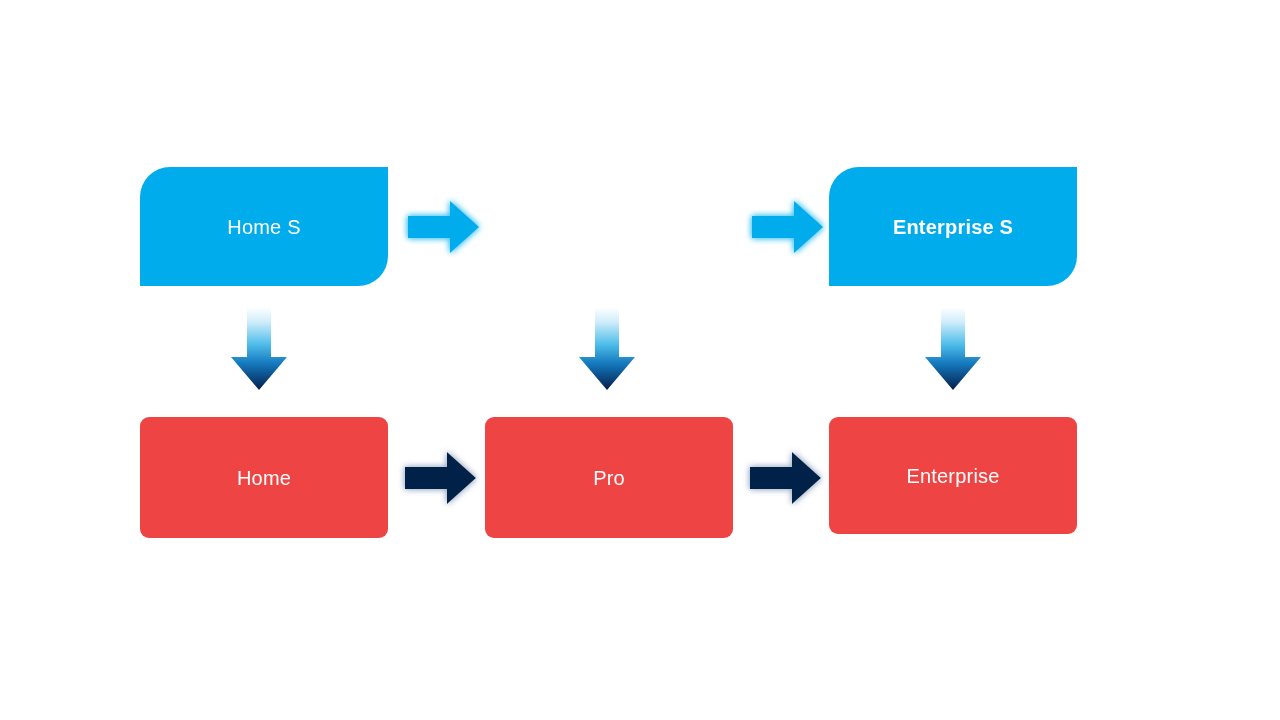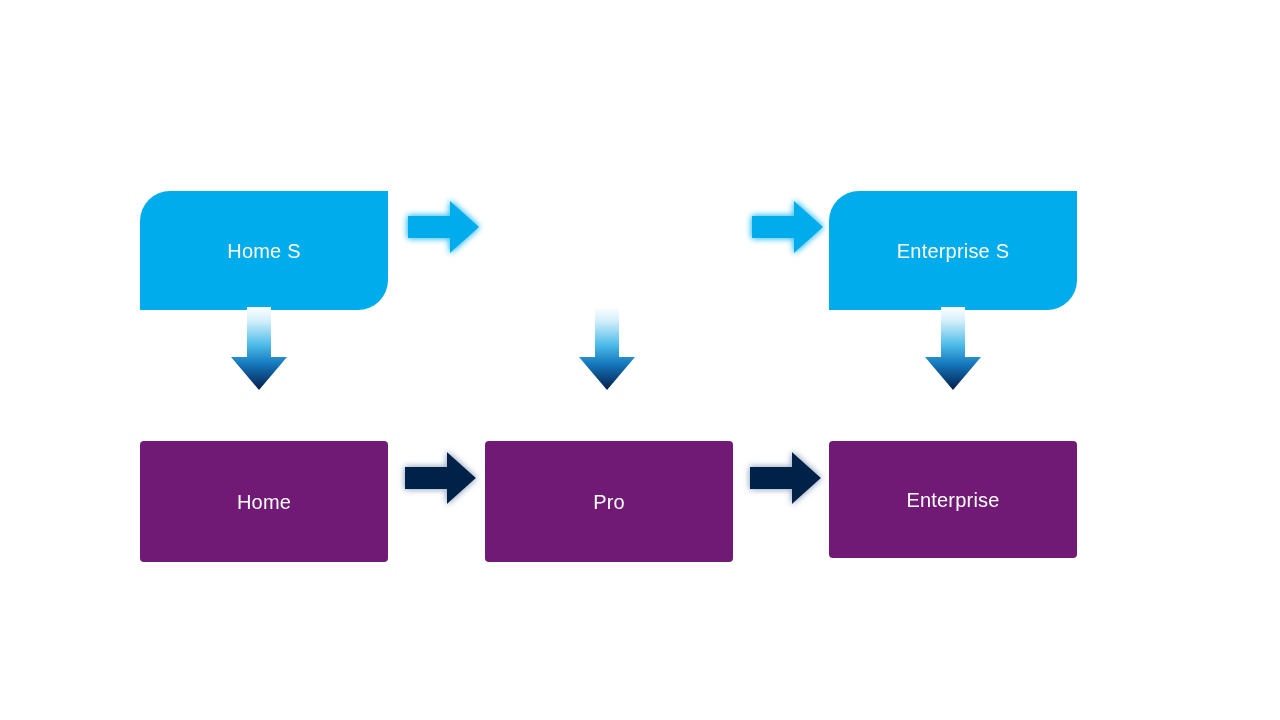--- a/index.html
+++ b/index.html
@@ -28,30 +28,29 @@
     align-items: center;
     justify-content: center;
     box-sizing: border-box;
     color: #ffffff;
     font-size: 20px;
     font-weight: 400;
     letter-spacing: 0.2px;
     line-height: 1.2;
     text-align: center;
     user-select: none;
-    margin-top: 24px;
   }
   .node-top {
     background: #00ACEC;
     
     border-radius: 30px 0 30px 0;
   }
   .node-bottom {
-    background: #701a75;
-    border-radius: 4px;
+    background: #ef4444;
+    border-radius: 9px;
   }
   .node-label {
     display: block;
     pointer-events: none;
   }
 
   
   .arrow-h {
     position: absolute;
     width: 72px;
@@ -70,21 +69,21 @@
 </head>
 <body>
 
 <div id="canvas">
 
   <div class="node node-top" style="left:140px; top:167px; width:248px; height:119px;">
     <span class="node-label">Home S</span>
   </div>
 
 
-  <div class="node node-top" style="left:829px; top:167px; width:248px; height:119px;">
+  <div class="node node-top" style="left:829px; top:167px; width:248px; height:119px;font-weight:bold;">
     <span class="node-label">Enterprise S</span>
   </div>
 
   <div class="arrow-h" style="left:408px; top:199px;">
     <svg viewBox="0 0 72 56" xmlns="http://www.w3.org/2000/svg">
       <defs>
         <filter id="glowLight1" x="-55%" y="-55%" width="210%" height="210%">
           <feGaussianBlur in="SourceAlpha" stdDeviation="3.2" result="b"></feGaussianBlur>
           <feFlood flood-color="#49C6F5" flood-opacity="0.95" result="c"></feFlood>
           <feComposite in="c" in2="b" operator="in" result="g"></feComposite>

